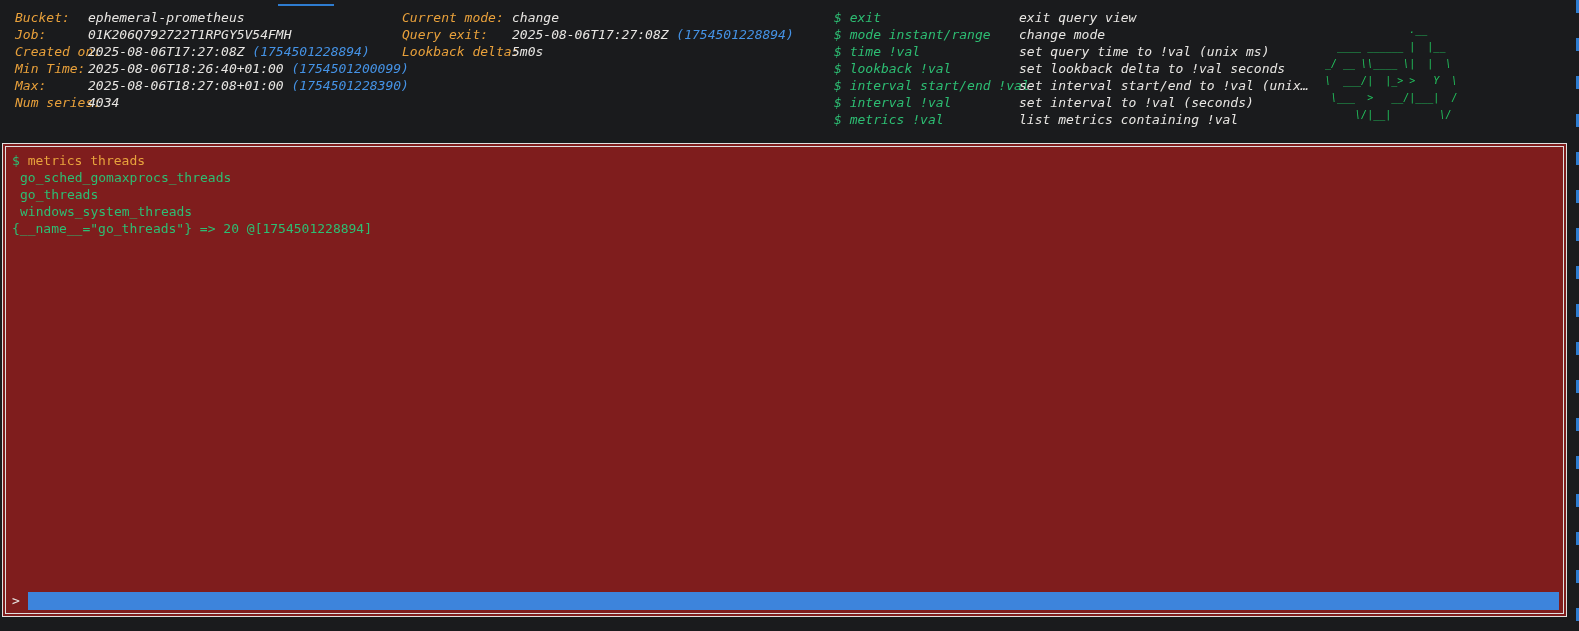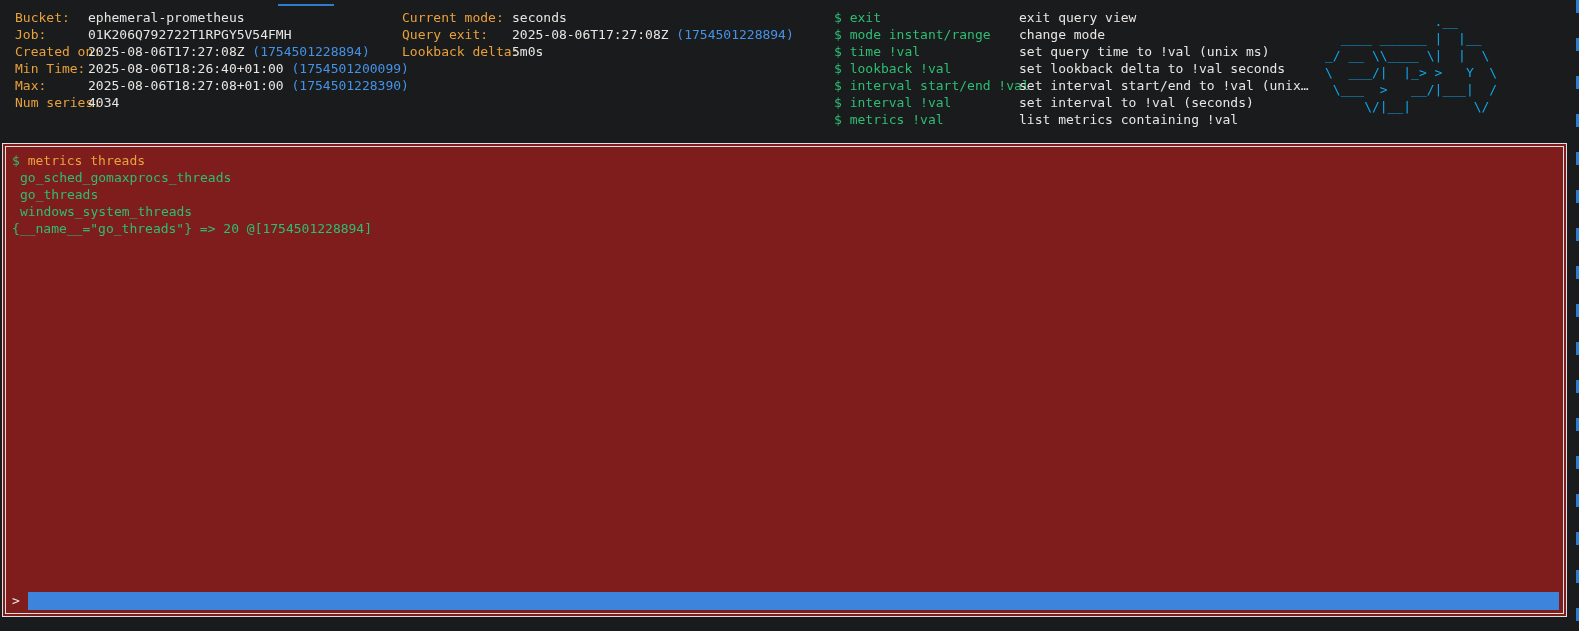--- a/index.html
+++ b/index.html
@@ -20,40 +20,40 @@
     position: absolute; left: 278px; top: 4px; width: 56px; height: 2px;
     background: #2e7cd0;
   }
   
   .right-dash {
     position: absolute; right: 0; top: 0; width: 3px; height: 631px;
     background: repeating-linear-gradient(to bottom,
       #2e7cd0 0px, #2e7cd0 13px, transparent 13px, transparent 38px);
   }
 
-  header { position: absolute; left: 0; top: 9px; width: 1579px; height: 132px; }
+  header { position: absolute; left: 0; top: 9px; width: 1579px; height: 132px; font-style: italic; }
   .col { position: absolute; top: 0; white-space: pre; }
   .col.info  { left: 15px; }
   .col.query { left: 402px; }
   .col.help  { left: 795px; margin-left: 39px; }
 
   .row { height: 17px; white-space: pre; }
   .lbl { display: inline-block; color: #e9a13b; }
   .info  .lbl { width: 73px; }
   .query .lbl { width: 110px; }
   .val { color: #e8e6e3; }
   .ts  { color: #4593e6; text-align: right; }
 
   .cmd { display: inline-block; width: 185px; color: #2dbe73; }
   .desc { color: #e8e6e3; }
 
   .logo {
-    position: absolute; left: 1325px; top: 4px;
-    color: #0ea5e9; font-family: inherit;
-    font-size: 13px; line-height: 17px; white-space: pre;
+    position: absolute; left: 1325px; top: 12px;
+    color: #22c55e; font-family: inherit;
+    font-size: 10px; line-height: 17px; white-space: pre;
   }
 
   
   .panel {
     position: absolute; left: 2px; top: 143px; width: 1565px; height: 474px;
     border: 4px double #e0e0e0;
     background: #7f1d1d;
     padding: 3px 6px;
   }
   .term { position: absolute; left: 6px; top: 5px; right: 6px; bottom: 28px; overflow: hidden; }
@@ -76,21 +76,21 @@
 </head>
 <body>
 
 <div class="screen">
 
   <div class="top-dash"></div>
   <div class="right-dash"></div>
 
   <header>
     <div class="col info" id="info-col"><div class="row"><span class="lbl">Bucket:</span><span class="val">ephemeral-prometheus</span></div><div class="row"><span class="lbl">Job:</span><span class="val">01K206Q792722T1RPGY5V54FMH</span></div><div class="row"><span class="lbl">Created on:</span><span class="val">2025-08-06T17:27:08Z</span><span class="ts"> (1754501228894)</span></div><div class="row"><span class="lbl">Min Time:</span><span class="val">2025-08-06T18:26:40+01:00</span><span class="ts"> (1754501200099)</span></div><div class="row"><span class="lbl">Max:</span><span class="val">2025-08-06T18:27:08+01:00</span><span class="ts"> (1754501228390)</span></div><div class="row"><span class="lbl">Num series:</span><span class="val">4034</span></div></div>
-    <div class="col query" id="query-col"><div class="row"><span class="lbl">Current mode:</span><span class="val">seconds</span></div><div class="row"><span class="lbl">Query exit:</span><span class="val">2025-08-06T17:27:08Z</span><span class="ts"> (1754501228894)</span></div><div class="row"><span class="lbl">Lookback delta:</span><span class="val">5m0s</span></div></div>
+    <div class="col query" id="query-col"><div class="row"><span class="lbl">Current mode:</span><span class="val">change</span></div><div class="row"><span class="lbl">Query exit:</span><span class="val">2025-08-06T17:27:08Z</span><span class="ts"> (1754501228894)</span></div><div class="row"><span class="lbl">Lookback delta:</span><span class="val">5m0s</span></div></div>
     <div class="col help" id="help-col"><div class="row"><span class="cmd">$ exit</span><span class="desc">exit query view</span></div><div class="row"><span class="cmd">$ mode instant/range</span><span class="desc">change mode</span></div><div class="row"><span class="cmd">$ time !val</span><span class="desc">set query time to !val (unix ms)</span></div><div class="row"><span class="cmd">$ lookback !val</span><span class="desc">set lookback delta to !val seconds</span></div><div class="row"><span class="cmd">$ interval start/end !val</span><span class="desc">set interval start/end to !val (unix…</span></div><div class="row"><span class="cmd">$ interval !val</span><span class="desc">set interval to !val (seconds)</span></div><div class="row"><span class="cmd">$ metrics !val</span><span class="desc">list metrics containing !val</span></div></div>
     <pre class="logo" id="logo">              .__     
   ____ ______ |  |__  
 _/ __ \\____ \|  |  \ 
 \  ___/|  |_&gt; &gt;   Y  \
  \___  &gt;   __/|___|  /
      \/|__|        \/ </pre>
   </header>
 
   <main class="panel">

